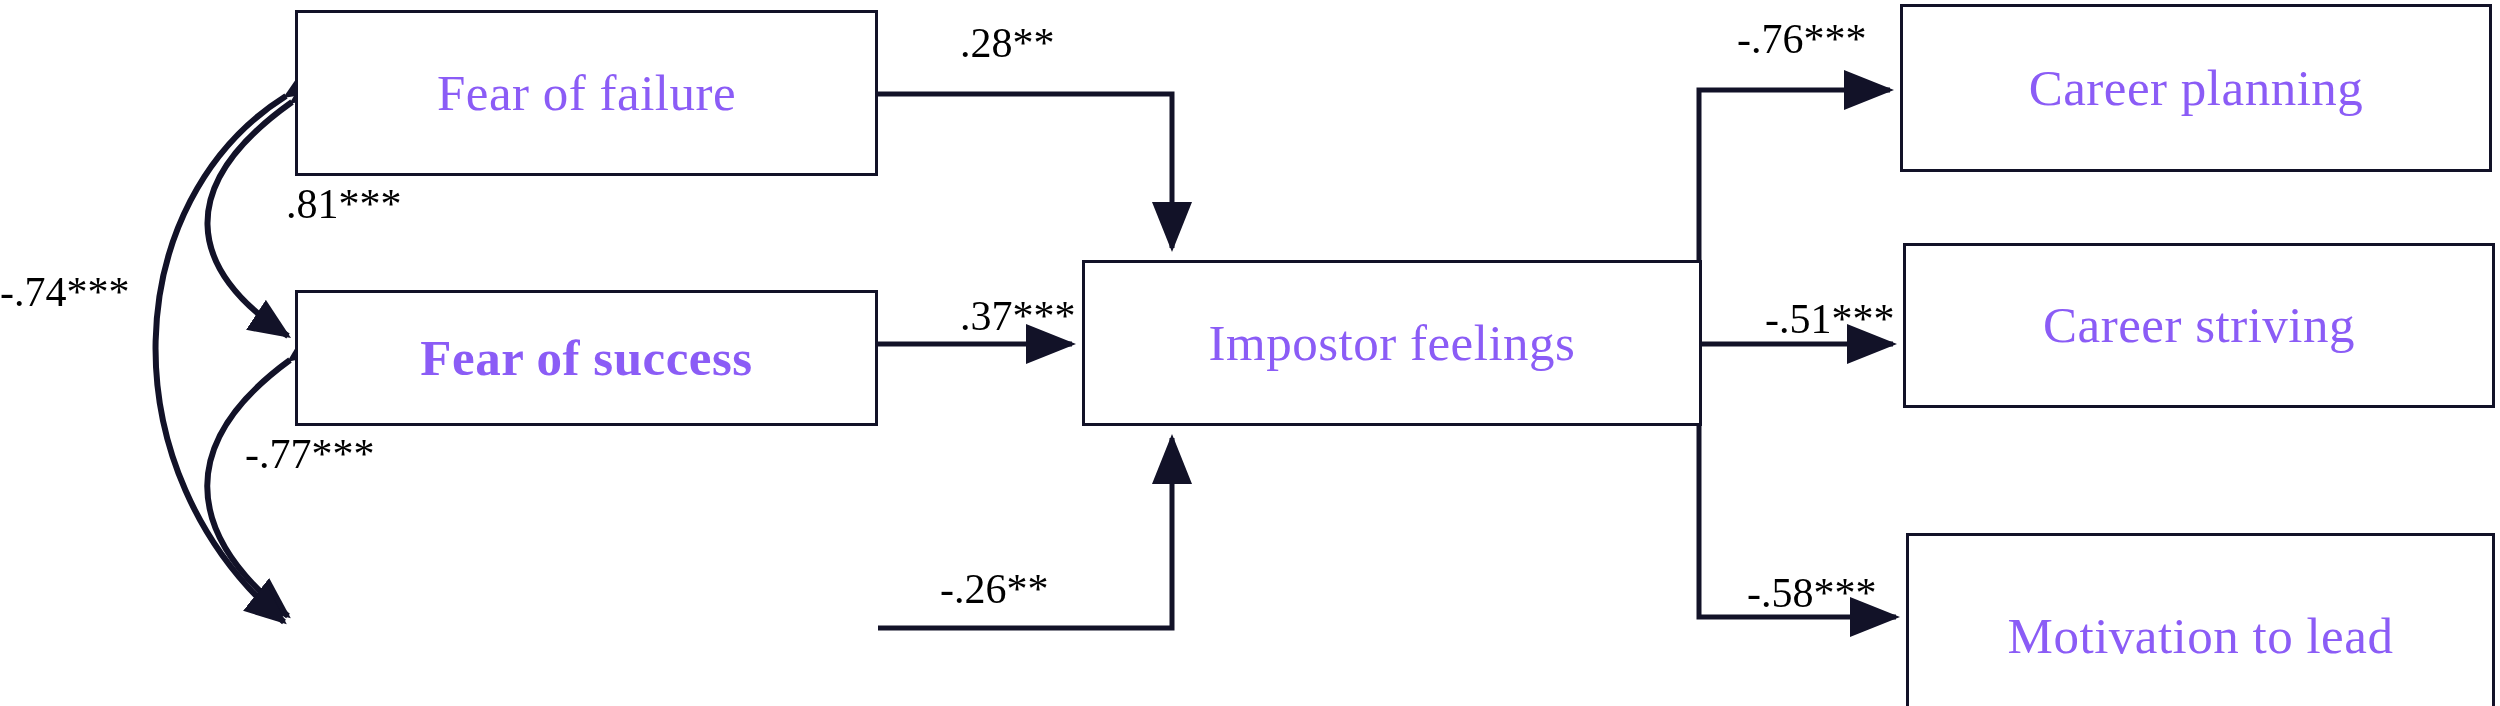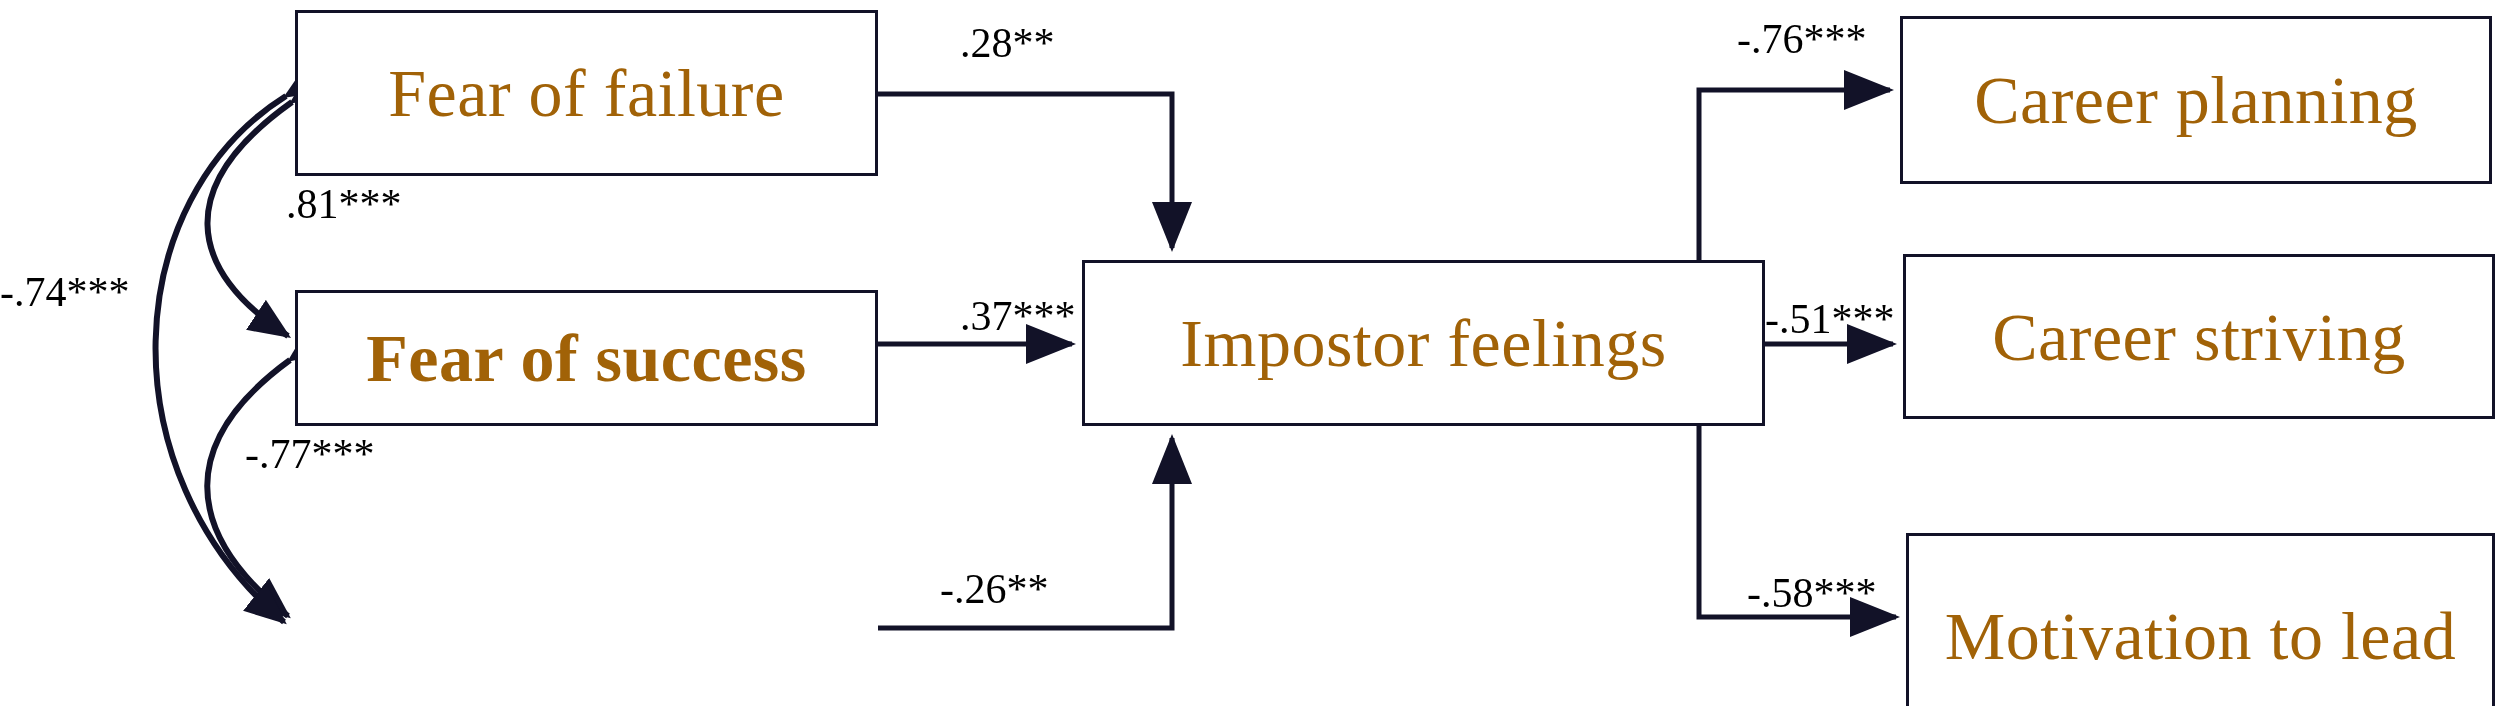--- a/index.html
+++ b/index.html
@@ -21,22 +21,22 @@
     position:absolute;
     border:3px solid #121228;
     background:#ffffff;
     box-sizing:border-box;
     display:flex;
     align-items:center;
     justify-content:center;
   }
   .node-label{
     font-family:"Liberation Serif", serif;
-    font-size:68px;
-    color:#a16207;
+    font-size:51px;
+    color:#8b5cf6;
     line-height:1;
     white-space:nowrap;
     letter-spacing:0.5px;
   }
   .edge-label{
     position:absolute;
     font-family:"Liberation Serif", serif;
     font-size:42px;
     color:#000000;
     white-space:nowrap;
@@ -84,29 +84,29 @@
 
   <div class="node-box" style="left:295px; top:10px; width:583px; height:166px;">
     <span class="node-label">Fear of failure</span>
   </div>
 
   <div class="node-box" style="left:295px; top:290px; width:583px; height:136px;font-weight:bold;">
     <span class="node-label">Fear of success</span>
   </div>
 
 
-  <div class="node-box" style="left:1082px; top:260px; width:683px; height:166px;">
+  <div class="node-box" style="left:1082px; top:260px; width:620px; height:166px;">
     <span class="node-label">Impostor feelings</span>
   </div>
 
-  <div class="node-box" style="left:1900px; top:16px; width:592px; height:168px;">
+  <div class="node-box" style="left:1900px; top:4px; width:592px; height:168px;">
     <span class="node-label">Career planning</span>
   </div>
 
-  <div class="node-box" style="left:1903px; top:254px; width:592px; height:165px;">
+  <div class="node-box" style="left:1903px; top:243px; width:592px; height:165px;">
     <span class="node-label">Career striving</span>
   </div>
 
   <div class="node-box" style="left:1906px; top:533px; width:589px; height:206px;">
     <span class="node-label">Motivation to lead</span>
   </div>
 
   <span class="edge-label" style="left:960px; top:22px;">.28**</span>
 
   <span class="edge-label" style="left:960px; top:295px;text-align:center;">.37***</span>

